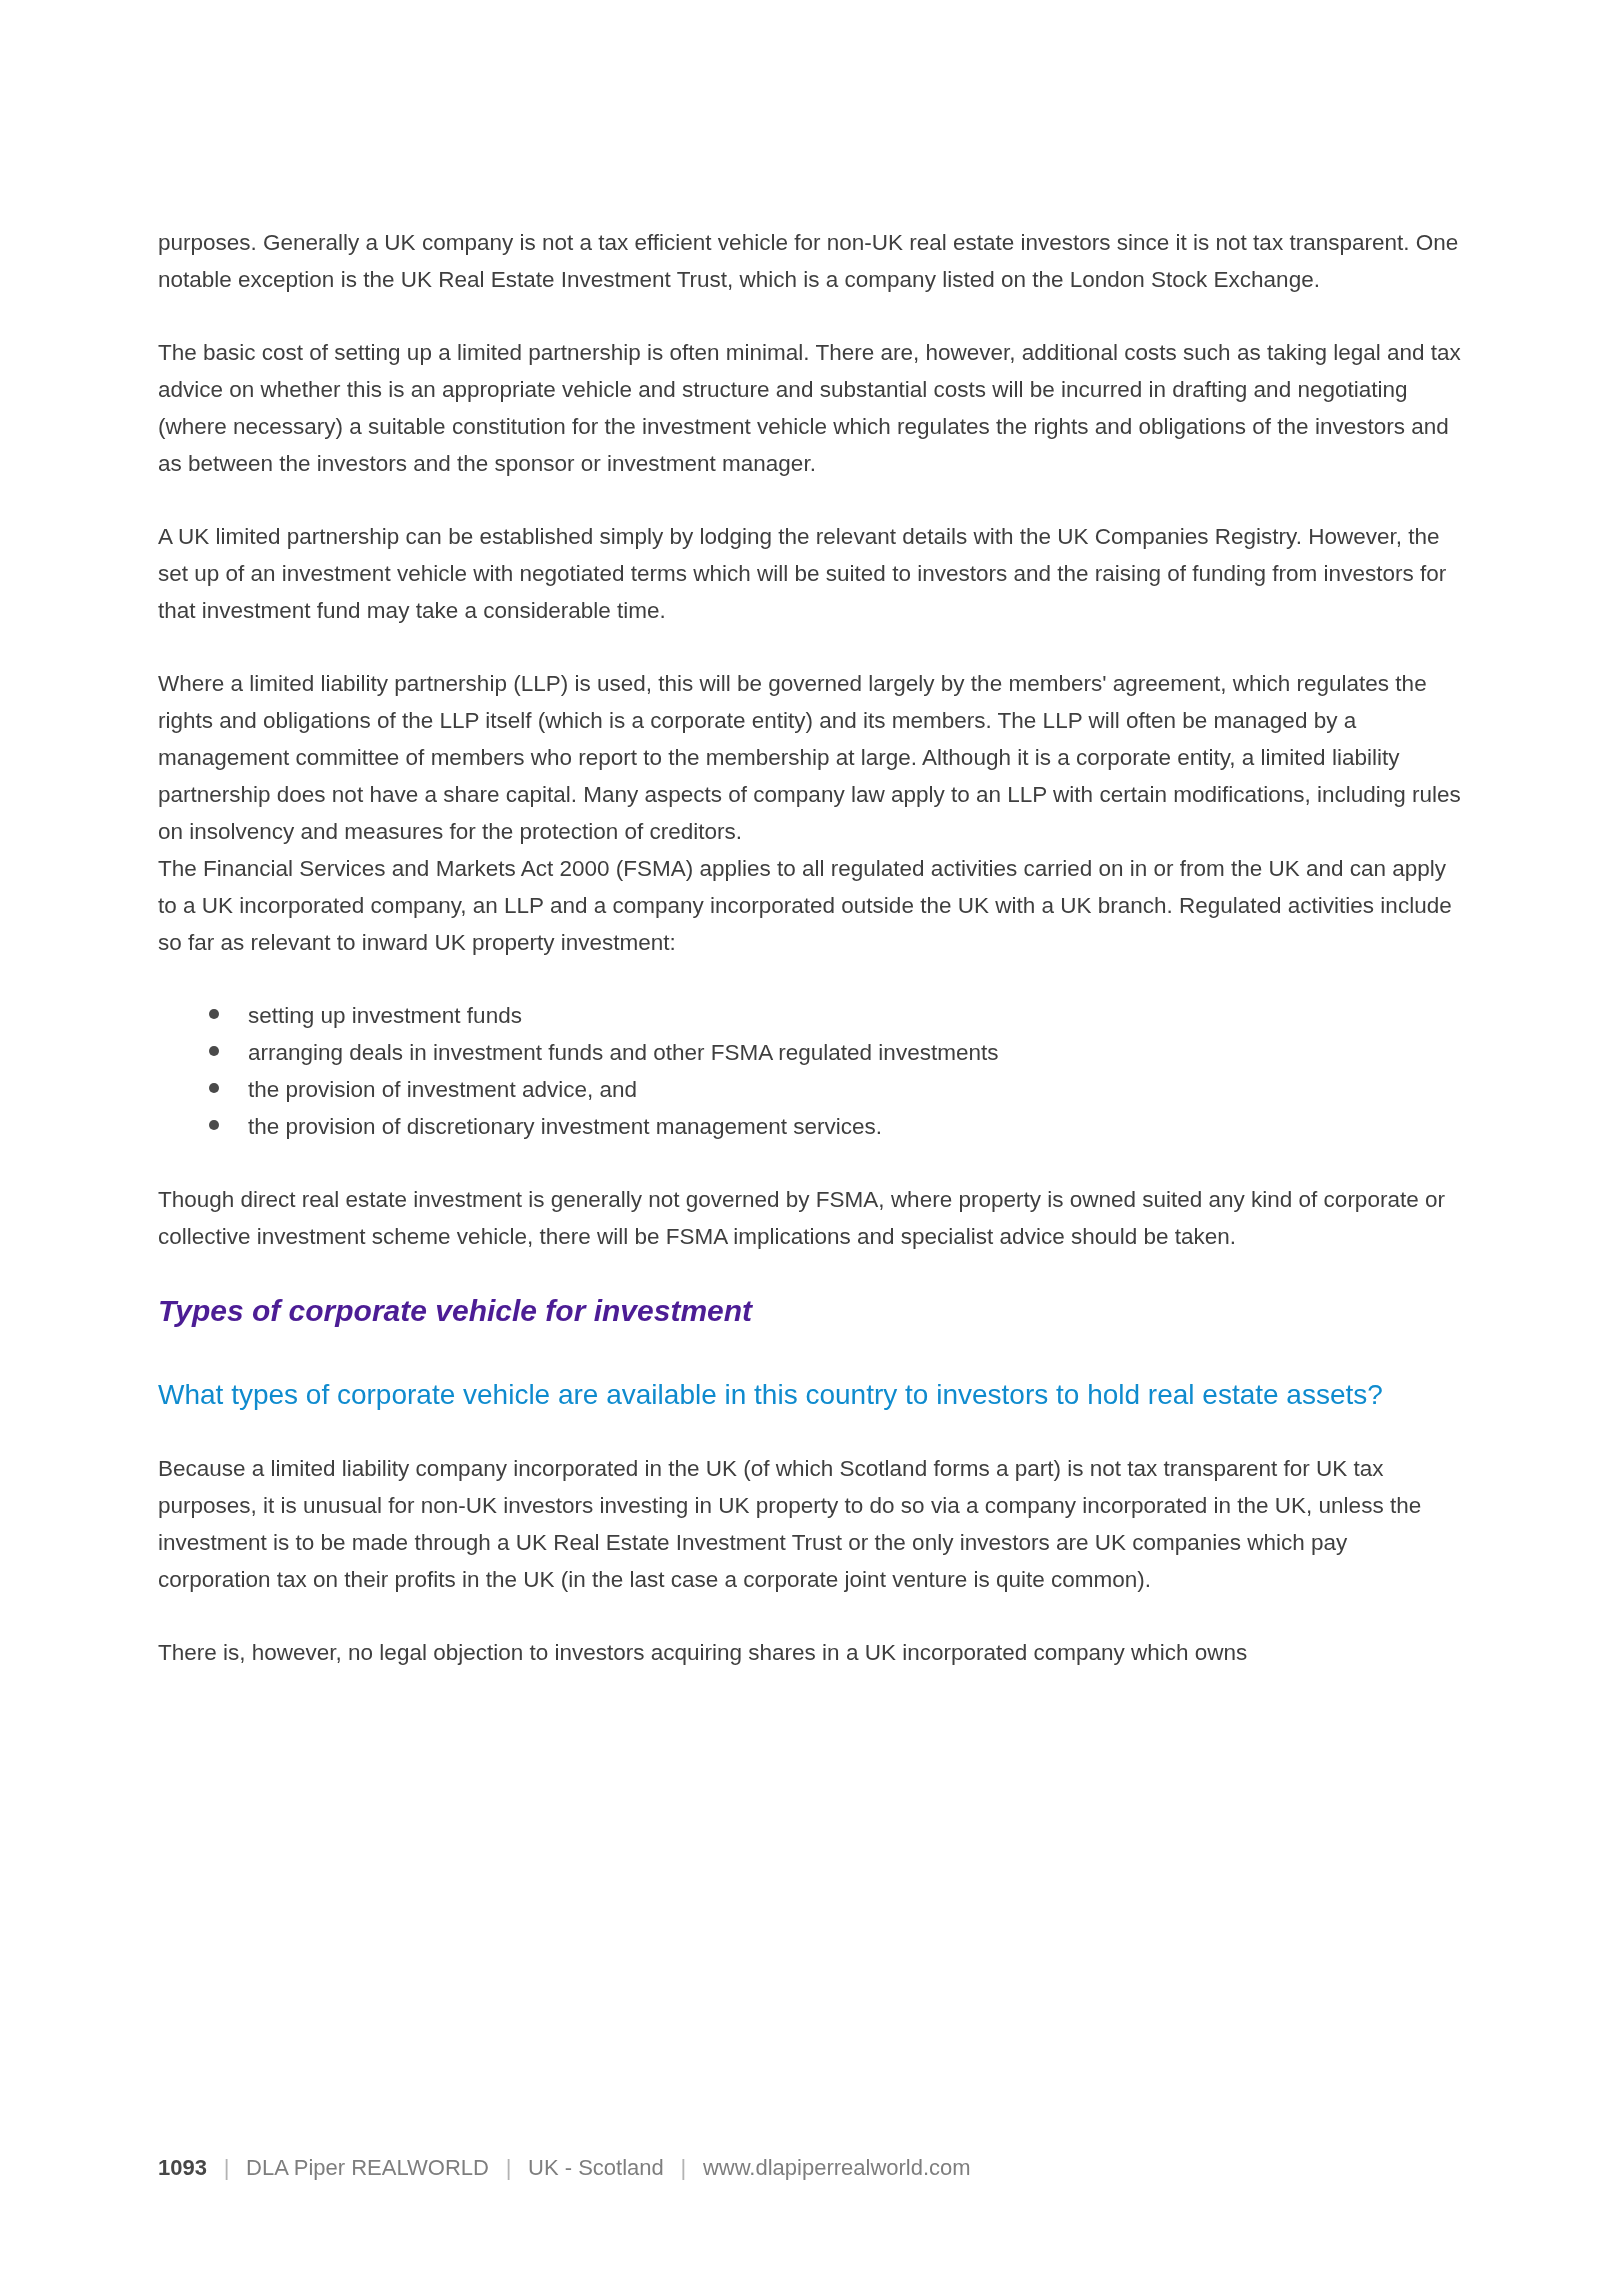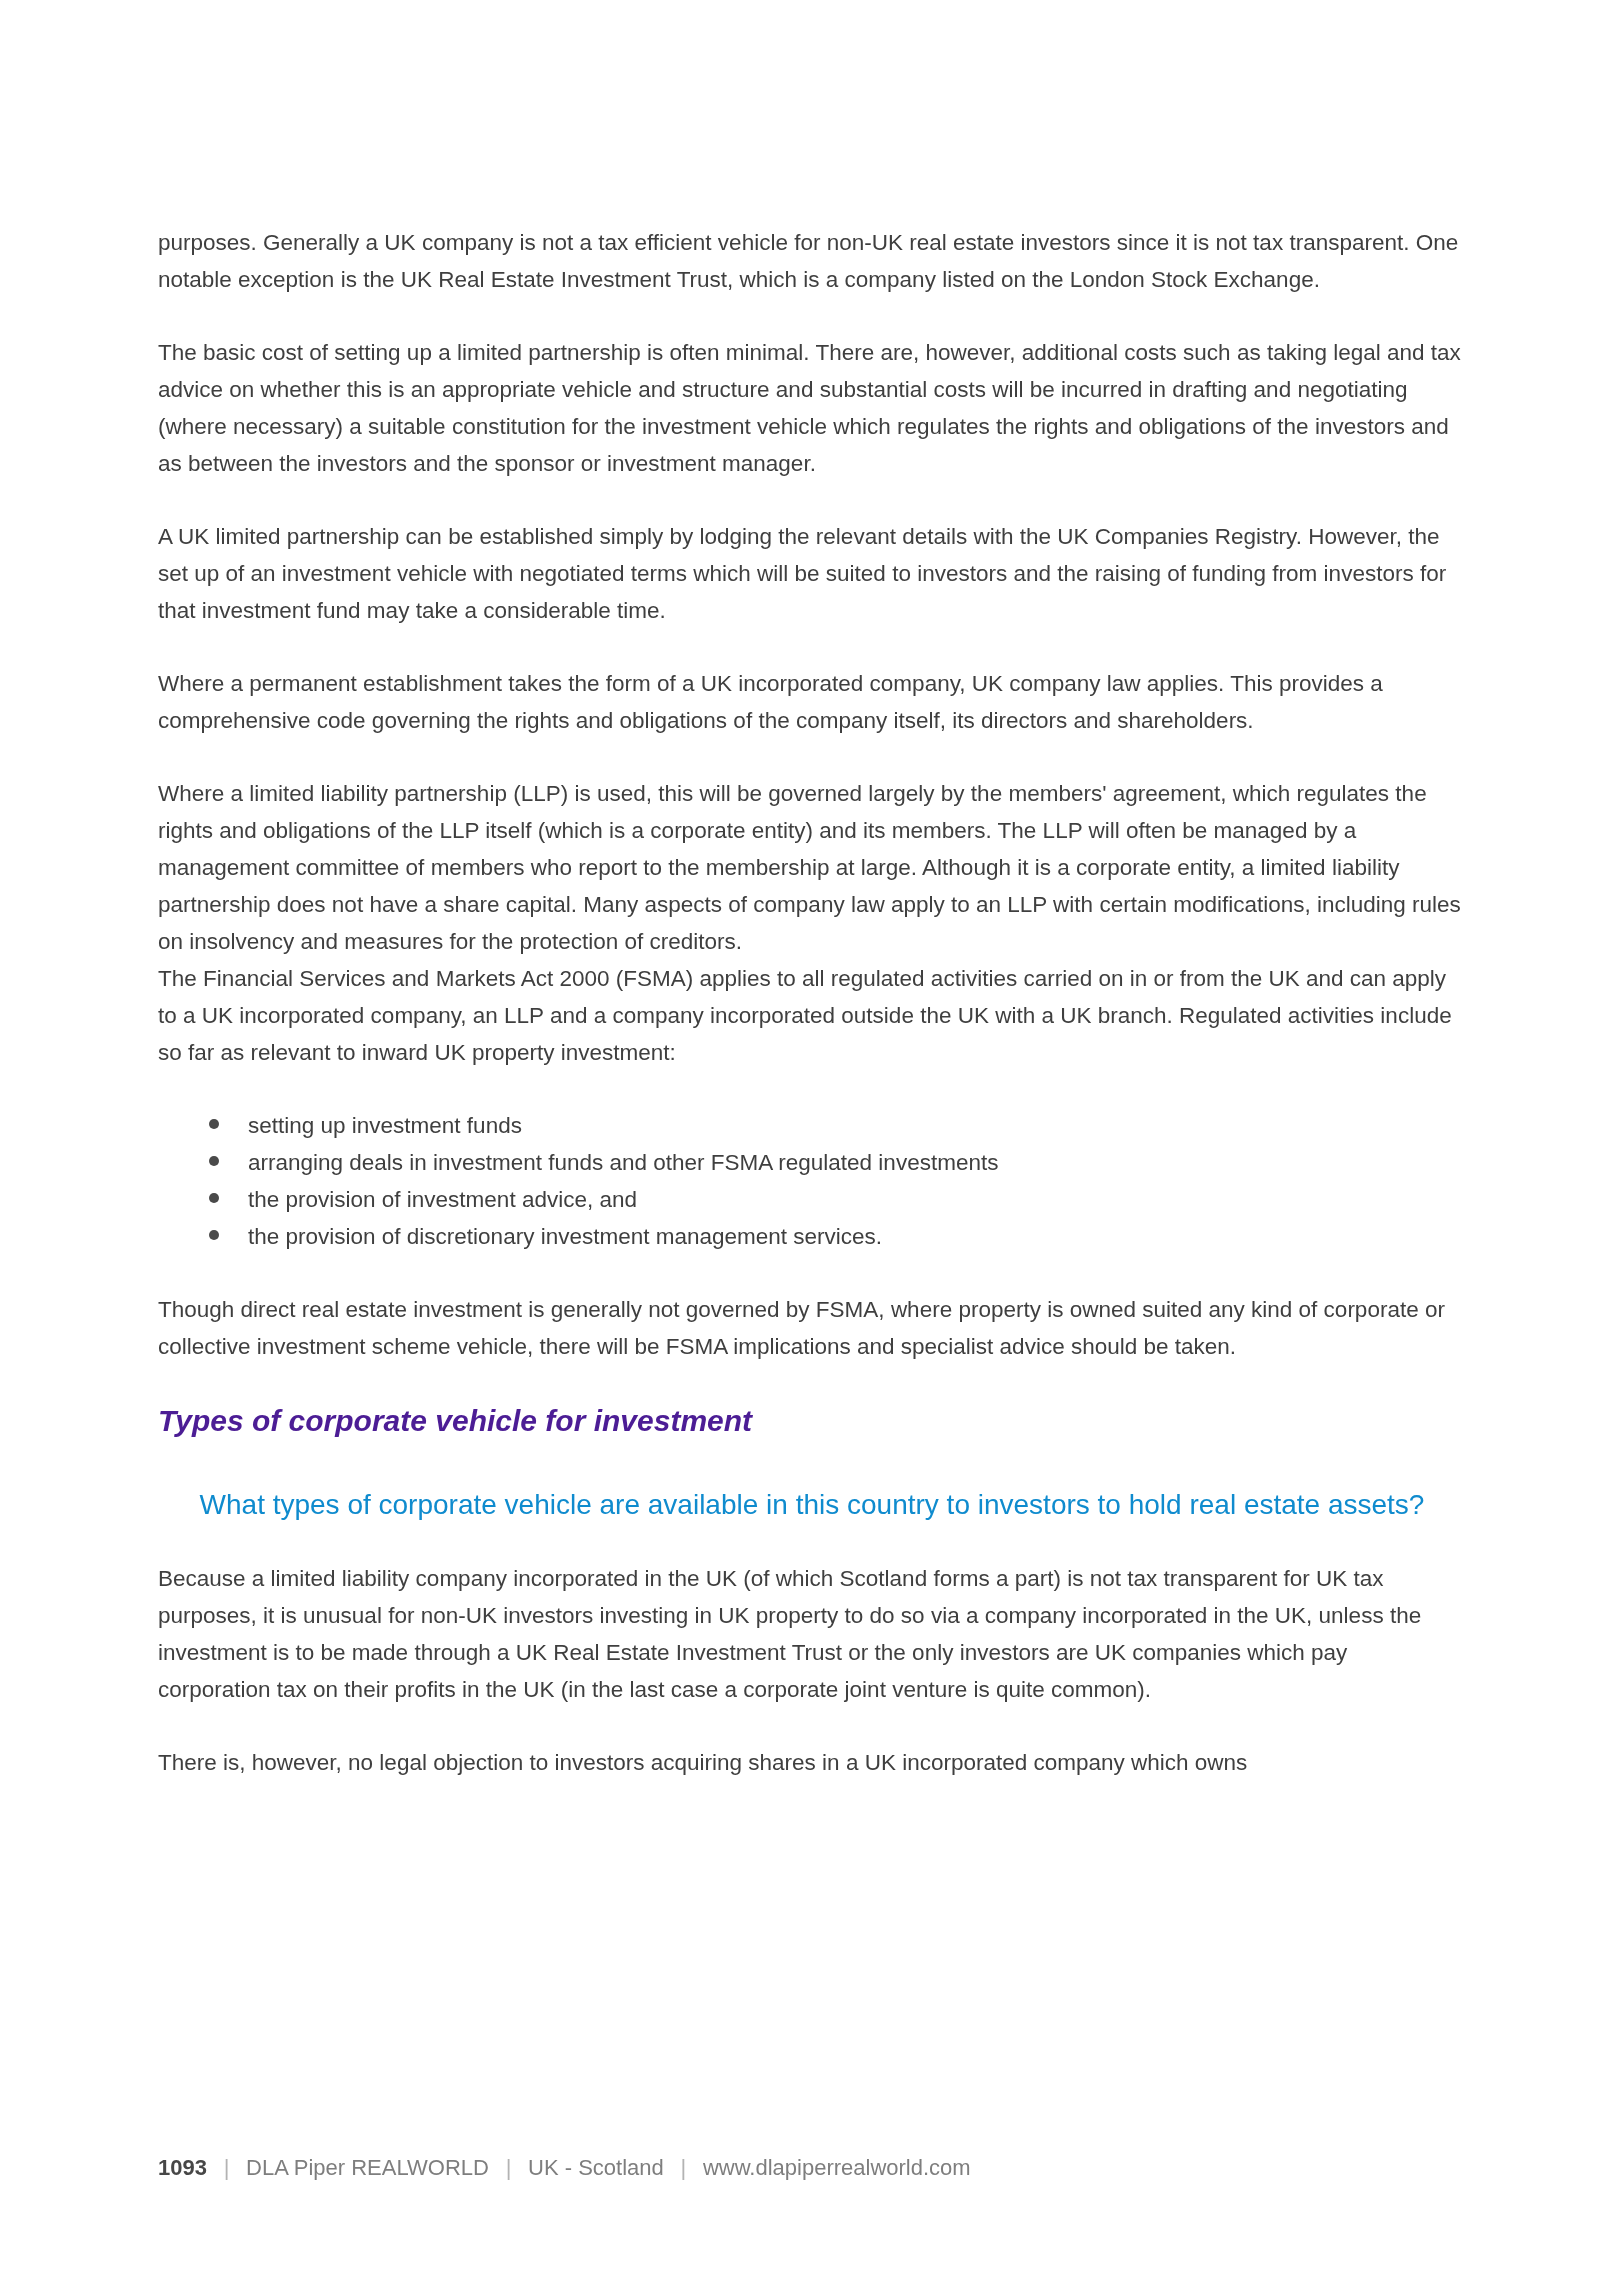--- a/index.html
+++ b/index.html
@@ -96,21 +96,20 @@
     font-style: italic;
     font-weight: 600;
     color: #4c1d95;
   }
   .question-heading {
     margin: 0 0 37px 0;
     font-size: 28px;
     line-height: 37px;
     font-weight: 400;
     color: #0f8bce;
-    text-align: center;
   }
 
   
   .footer {
     position: absolute;
     left: 158px; top: 2153px;
     font-size: 22px;
     line-height: 29px;
     color: #7e7e7e;
     white-space: nowrap;
@@ -121,21 +120,20 @@
 </head>
 <body>
 
 <div class="page">
 
 
   <main class="content">
     <p>purposes. Generally a UK company is not a tax efficient vehicle for non-UK real estate investors since it is not tax transparent. One notable exception is the UK Real Estate Investment Trust, which is a company listed on the London Stock Exchange.</p>
     <p>The basic cost of setting up a limited partnership is often minimal. There are, however, additional costs such as taking legal and tax advice on whether this is an appropriate vehicle and structure and substantial costs will be incurred in drafting and negotiating (where necessary) a suitable constitution for the investment vehicle which regulates the rights and obligations of the investors and as between the investors and the sponsor or investment manager.</p>
     <p>A UK limited partnership can be established simply by lodging the relevant details with the UK Companies Registry. However, the set up of an investment vehicle with negotiated terms which will be suited to investors and the raising of funding from investors for that investment fund may take a considerable time.</p>
-    <p>Where a permanent establishment takes the form of a UK incorporated company, UK company law applies. This provides a comprehensive code governing the rights and obligations of the company itself, its directors and shareholders.</p>
     <p class="no-gap">Where a limited liability partnership (LLP) is used, this will be governed largely by the members' agreement, which regulates the rights and obligations of the LLP itself (which is a corporate entity) and its members. The LLP will often be managed by a management committee of members who report to the membership at large. Although it is a corporate entity, a limited liability partnership does not have a share capital. Many aspects of company law apply to an LLP with certain modifications, including rules on insolvency and measures for the protection of creditors.</p>
     <p>The Financial Services and Markets Act 2000 (FSMA) applies to all regulated activities carried on in or from the UK and can apply to a UK incorporated company, an LLP and a company incorporated outside the UK with a UK branch. Regulated activities include so far as relevant to inward UK property investment:</p>
 
     <ul class="bullets">
       <li>
         <span class="dot"></span>
         <span>setting up investment funds</span>
       </li>
       <li>
         <span class="dot"></span>

